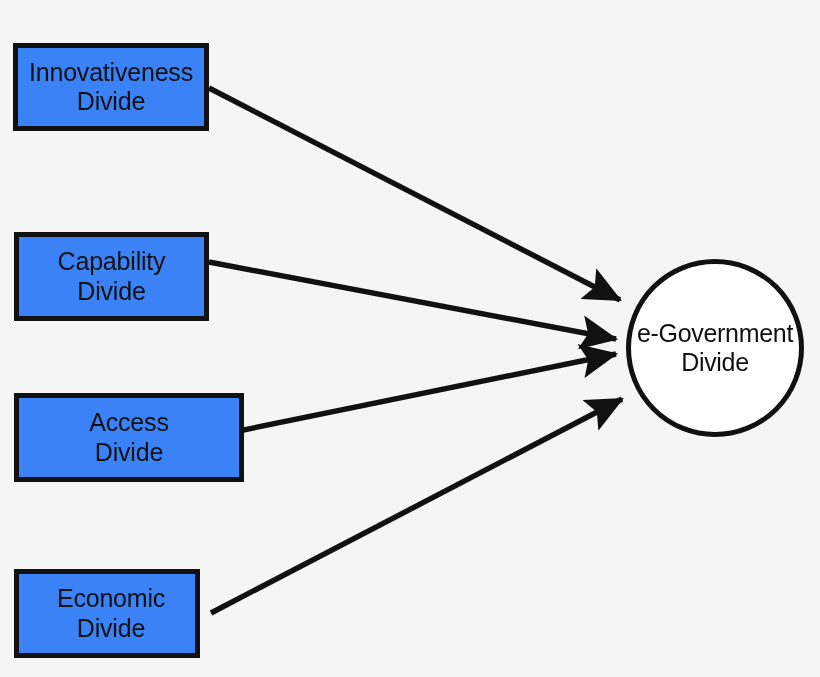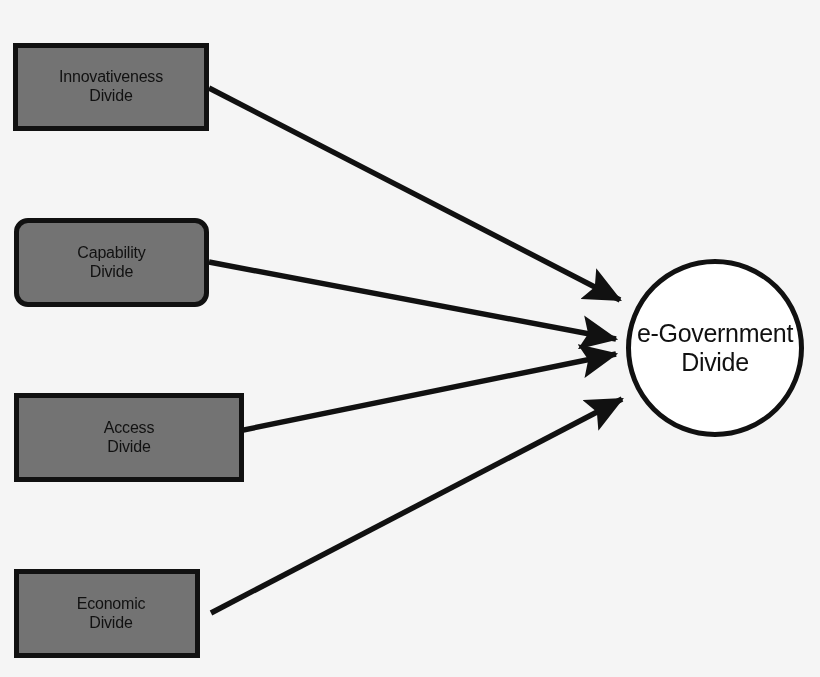--- a/index.html
+++ b/index.html
@@ -19,28 +19,28 @@
   #diagram-svg {
     position: absolute;
     top: 0;
     left: 0;
     width: 820px;
     height: 677px;
   }
   .node-box {
     position: absolute;
     box-sizing: border-box;
-    background: #737373;
+    background: #3b82f6;
     border: 5px solid #111111;
     display: flex;
     align-items: center;
     justify-content: center;
     text-align: center;
     color: #111111;
-    font-size: 16px;
+    font-size: 25px;
     line-height: 1.18;
     letter-spacing: -0.2px;
     z-index: 3;
   }
   .node-box .label-line {
     display: block;
   }
   .node-circle {
     position: absolute;
     box-sizing: border-box;
@@ -82,21 +82,21 @@
     <line x1="211" y1="613" x2="622" y2="399" stroke="#111111" stroke-width="5.4" marker-end="url(#arrowhead)"></line>
   </svg>
 
   <div class="node-box" style="left:13px; top:43px; width:196px; height:88px;">
     <span>
       <span class="label-line">Innovativeness</span>
       <span class="label-line">Divide</span>
     </span>
   </div>
 
-  <div class="node-box" style="left:14px; top:218px; width:195px; height:89px;border-radius:14px;">
+  <div class="node-box" style="left:14px; top:232px; width:195px; height:89px;">
     <span>
       <span class="label-line">Capability</span>
       <span class="label-line">Divide</span>
     </span>
   </div>
 
   <div class="node-box" style="left:14px; top:393px; width:230px; height:89px;">
     <span>
       <span class="label-line">Access</span>
       <span class="label-line">Divide</span>

